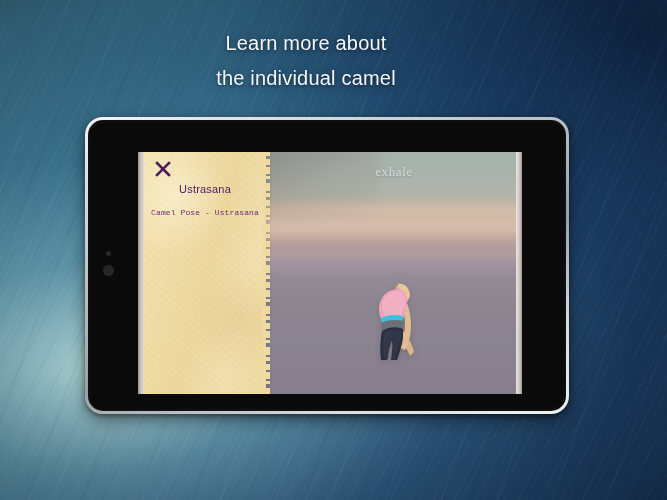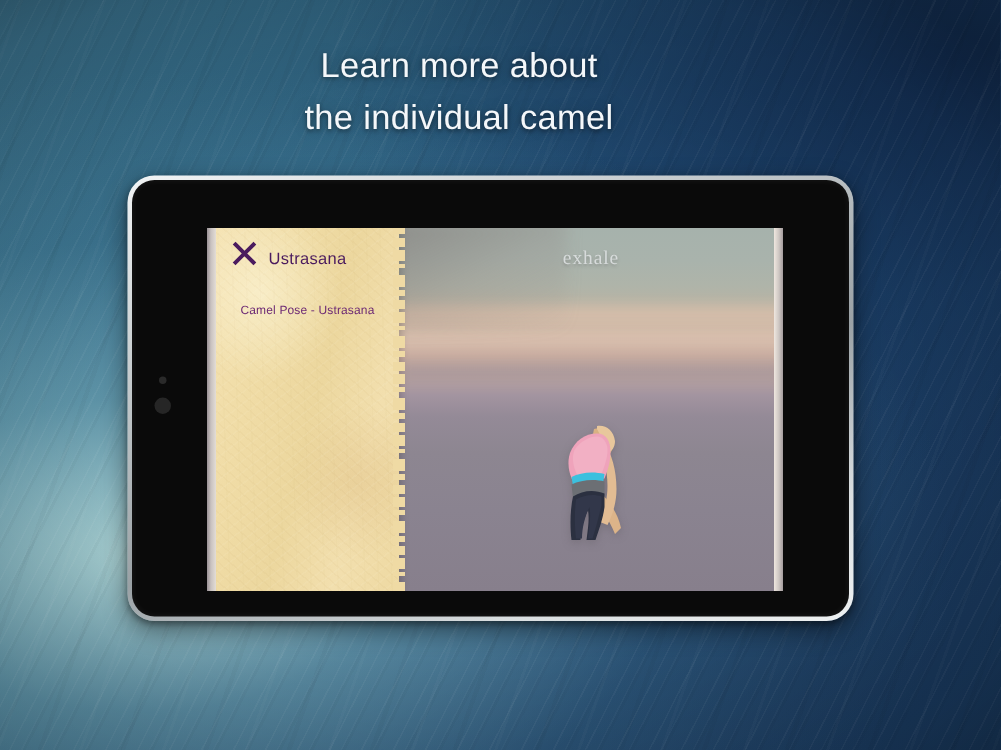--- a/index.html
+++ b/index.html
@@ -39,21 +39,21 @@
   }
   #vignette {
     position:absolute; left:0; top:0; width:667px; height:500px;
     background:radial-gradient(ellipse 78% 72% at 42% 56%, rgba(0,0,0,0) 42%, rgba(0,0,0,0.20) 86%, rgba(0,0,0,0.34) 100%);
   }
 
   
   #heading {
     position:absolute; left:0; top:26px; width:612px;
     text-align:center; color:#f4f7fa;
-    font-size:23px; line-height:35px; font-weight:400;
+    font-size:20px; line-height:35px; font-weight:400;
     letter-spacing:.2px;
     text-shadow:0 1px 3px rgba(0,0,0,0.45), 0 0 10px rgba(0,0,0,0.22);
   }
   #heading .l2 { display:block; }
 
   
   #tablet {
     position:absolute; left:85px; top:117px; width:484px; height:297px;
     border-radius:18px;
     background:linear-gradient(160deg,#f2f4f5 0%, #cfd4d6 22%, #9aa1a5 58%, #d9dee0 82%, #eef1f2 100%);
@@ -106,27 +106,27 @@
       #efdaa4 15px 22px, transparent 22px 24px,
       #efdaa4 24px 27px, transparent 27px 31px,
       #efdaa4 31px 39px, transparent 39px 41px);
   }
   #close-x {
     position:absolute; left:10px; top:8px; width:18px; height:18px; z-index:7;
     cursor:pointer;
   }
   #close-x svg { display:block; }
 
-  #parch-content { position:relative; z-index:6; padding:15px 7px 0 7px; text-align:center; }
+  #parch-content { position:relative; z-index:6; padding:31px 7px 0 7px; text-align:center; }
   #pose-title {
     color:#4b1b5e; font-size:11px; font-weight:400; line-height:13px;
     font-family:"Liberation Sans", sans-serif; letter-spacing:.2px;
   }
   #pose-subtitle {
-    margin-top:22px; color:#6d2a74; font-size:8px; line-height:10px; letter-spacing:.1px;
+    margin-top:12px; color:#6d2a74; font-size:8px; line-height:10px; letter-spacing:.1px;font-family:Liberation Mono, monospace;
   }
   #pose-desc {
     margin-top:19px; color:#4b1b5e; font-size:8px; line-height:16.5px;
     letter-spacing:.05px; padding:0 2px;
   }
 
   
   #scene {
     position:relative; flex:1; height:242px; overflow:hidden;
     background:

